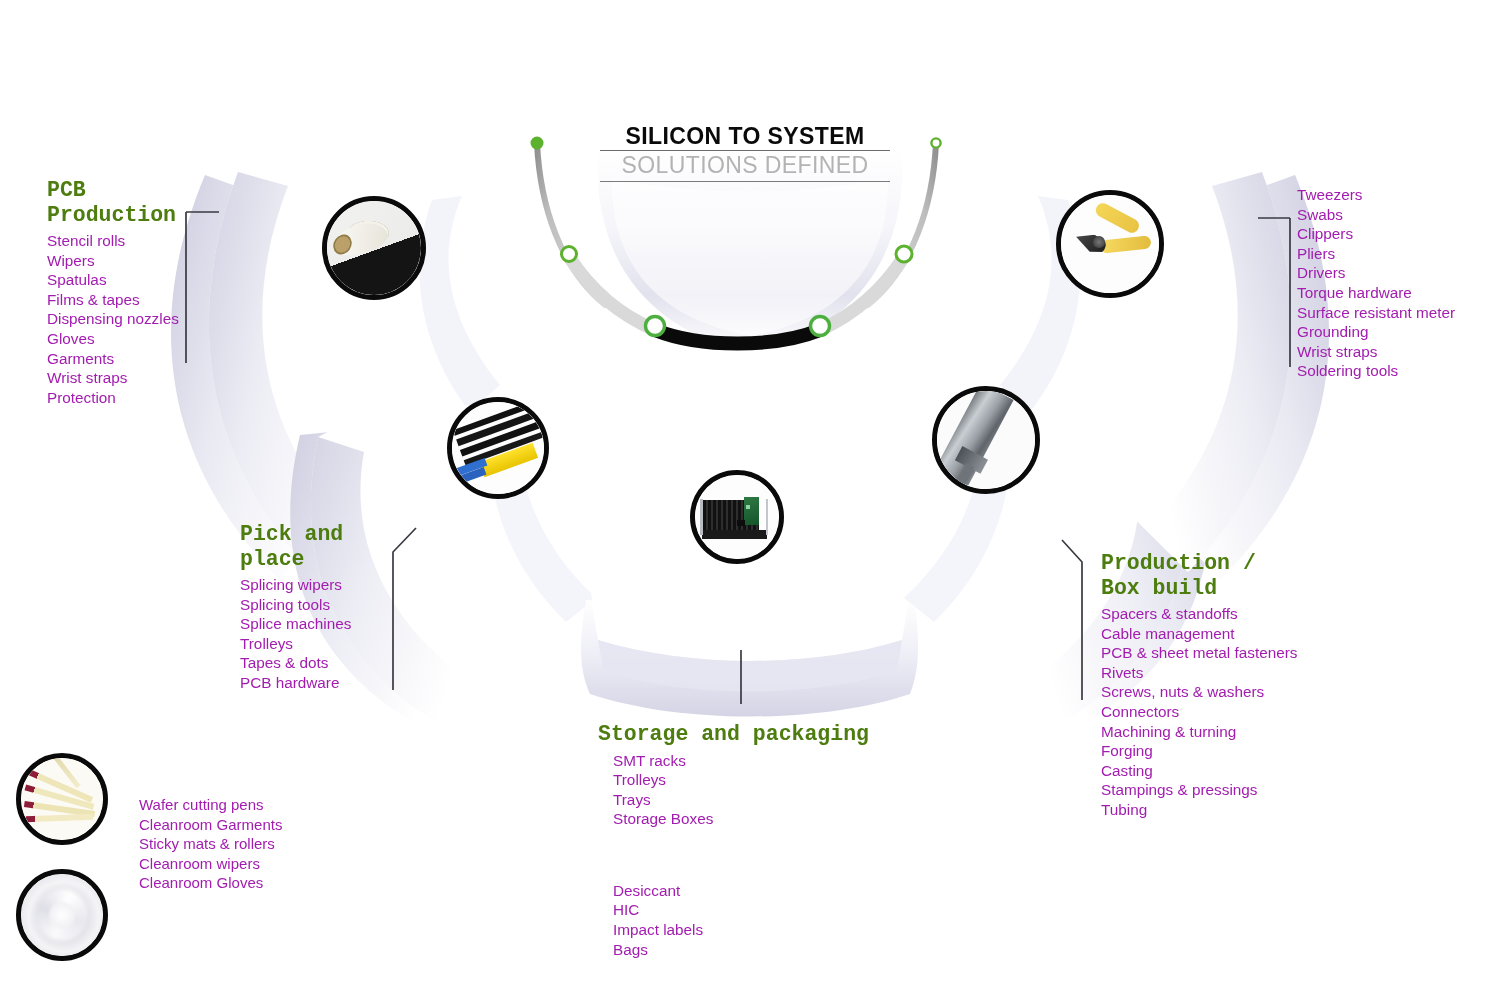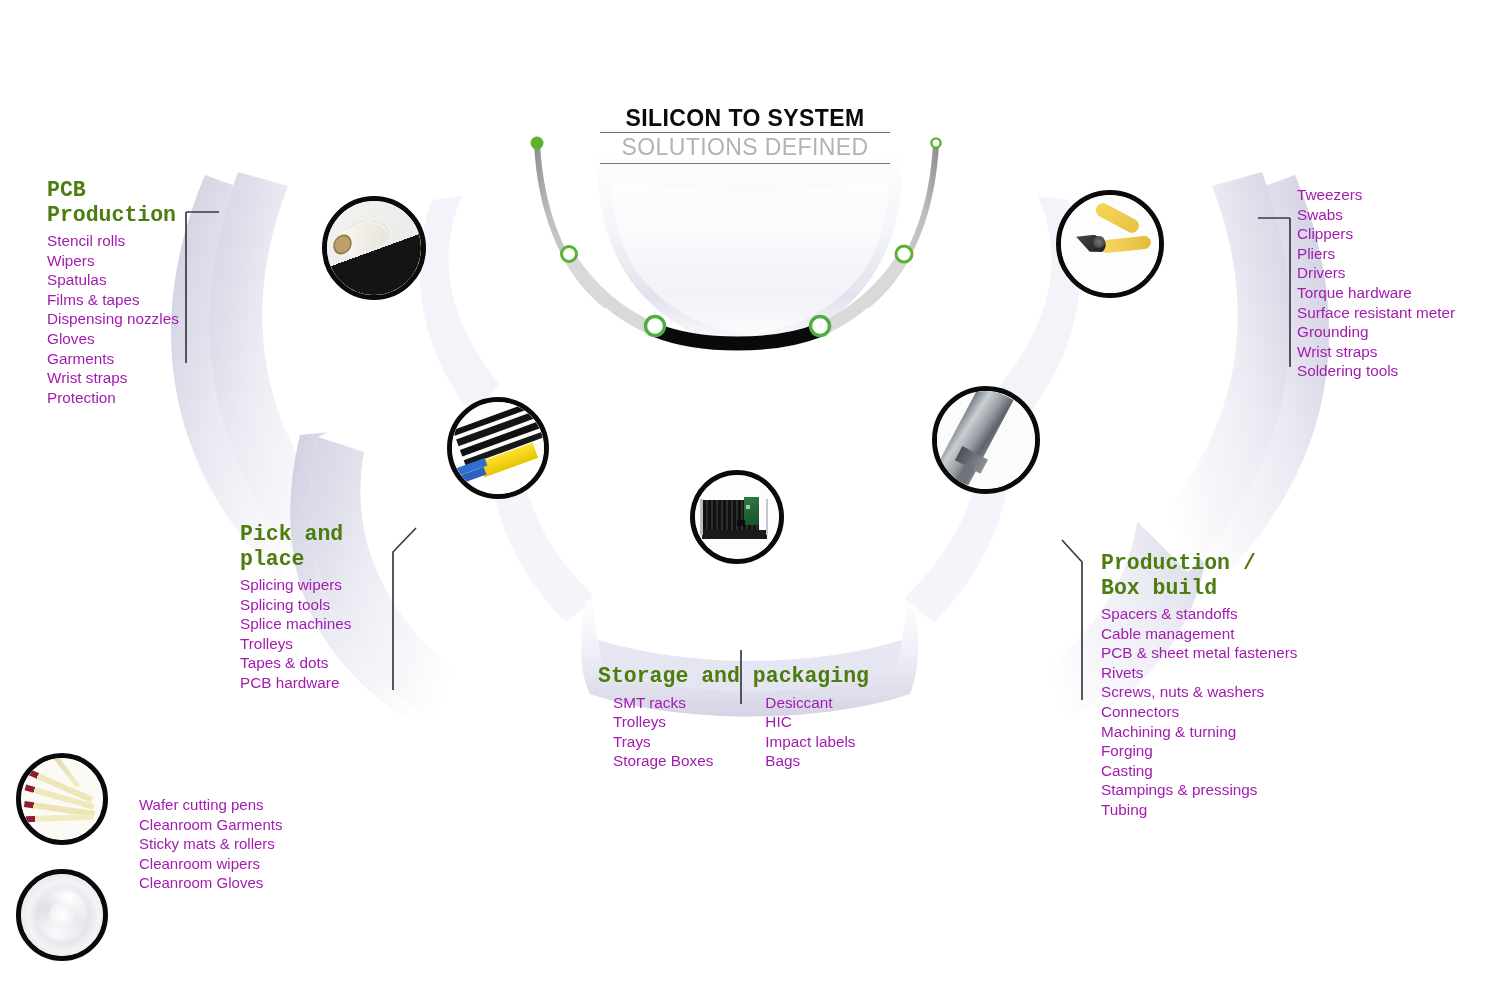--- a/index.html
+++ b/index.html
@@ -4,21 +4,21 @@
 <style>
   html,body{margin:0;padding:0;background:#fff;}
   body{width:1500px;height:1000px;overflow:hidden;
        font-family:"Liberation Sans","DejaVu Sans",sans-serif;}
   #stage{position:relative;width:1500px;height:1000px;background:#ffffff;}
 
   
   #fan{position:absolute;left:0;top:0;width:1500px;height:1000px;}
 
   
-  .title-block{position:absolute;left:600px;top:106px;width:290px;text-align:center;}
+  .title-block{position:absolute;left:600px;top:124px;width:290px;text-align:center;}
   .title-main{font-size:23px;font-weight:bold;color:#0a0a0a;letter-spacing:.4px;
               line-height:1.05;padding-bottom:2px;border-bottom:1.6px solid #6b6b6b;display:block;}
   .title-sub{font-size:23px;font-weight:normal;color:#b3b3b3;letter-spacing:.4px;
              line-height:1.15;padding-bottom:2px;border-bottom:1.6px solid #7a7a7a;display:block;margin-top:1px;}
 
   
   .cat{position:absolute;}
   .cat h3{margin:0 0 4px 0;font-size:21.5px;font-weight:bold;color:#4d7c0f;line-height:1.14;font-family:Liberation Mono, monospace;}
   .cat ul{margin:0;padding:0;list-style:none;}
   .cat li{font-size:15.3px;color:#a21caf;line-height:19.6px;white-space:nowrap;}
@@ -30,23 +30,23 @@
   .cat-tools{left:1297px;top:185px;}
   .cat-tools h3{width:190px;}
   .cat-tools li{padding-left:0px;}
 
   .cat-pick{left:240px;top:522px;}
   .cat-pick h3{width:130px;}
 
   .cat-prod{left:1101px;top:551px;}
   .cat-prod h3{width:200px;}
 
-  .cat-storage{left:598px;top:664px;}
+  .cat-storage{left:598px;top:722px;}
   .cat-storage h3{font-size:21.5px;white-space:nowrap;}
-  .storage-cols{display:flex;gap:52px;padding-left:15px;}
+  .storage-cols{display:flex;gap:52px;padding-left:15px;flex-direction:column;}
 
   .cat-clean{left:139px;top:795px;}
   .cat-clean li{font-size:15px;line-height:19.6px;}
 
   
   .photo{position:absolute;border-radius:50%;border:5px solid #0a0a0a;
          overflow:hidden;background:#fff;box-sizing:border-box;}
   .photo .inner{position:absolute;inset:0;border-radius:50%;overflow:hidden;}
 
   

